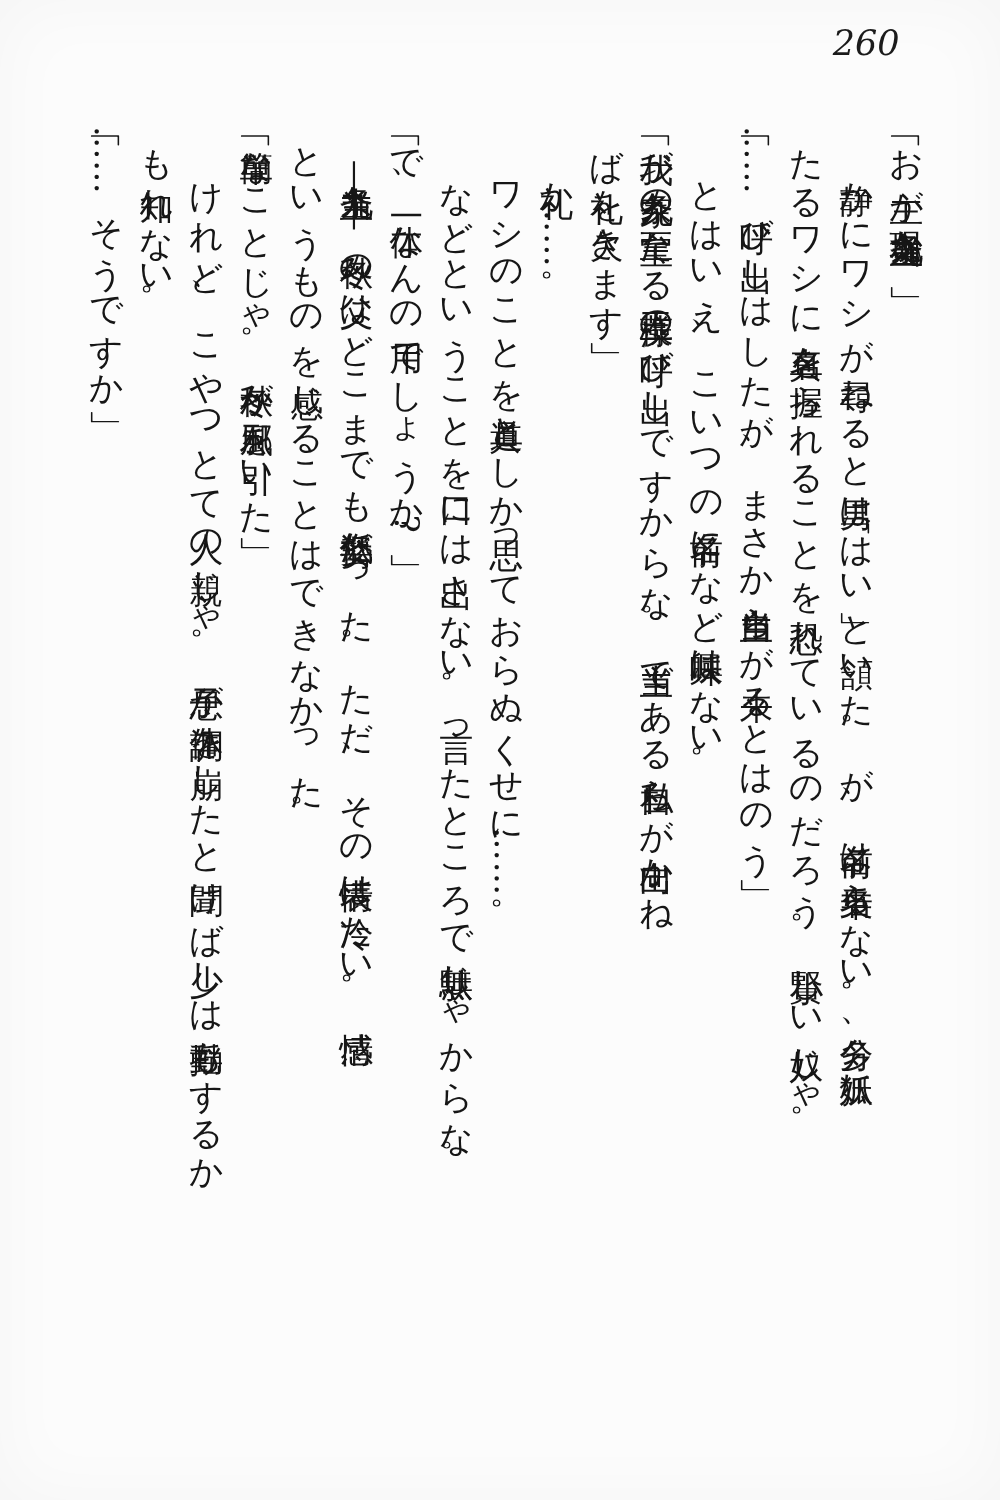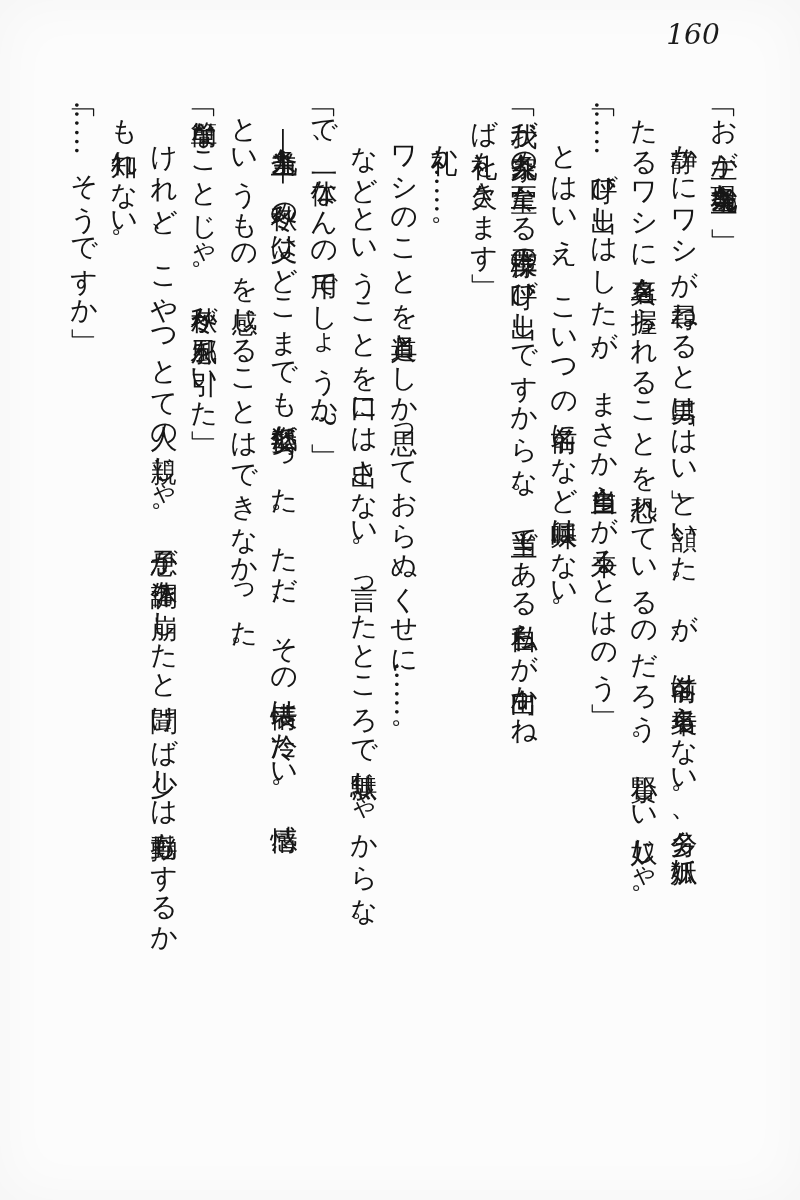--- a/index.html
+++ b/index.html
@@ -47,21 +47,21 @@
     font-weight: 500;
   }
   .text-line.indent {
     text-indent: 1em;           
   }
 </style>
 </head>
 <body>
 
 <div class="page">
-  <div class="page-number">160</div>
+  <div class="page-number">260</div>
 
   <div class="text-block">
 
   <p class="text-line">「お主が現九条当主か?」</p>
       <p class="text-line indent">静かにワシが尋ねると男は「はい」と頷いた。が、名前は名乗らない。多分、妖狐</p>
       <p class="text-line">たるワシに真名を握られることを恐れているのだろう。小賢しい奴じゃ。</p>
       <p class="text-line">「……呼び出しはしたが、まさか当主自らが来るとはのう」</p>
       <p class="text-line indent">とはいえ、こいつの名前になど興味はない。</p>
       <p class="text-line">「我が九条家の至宝たる玉藻様の呼び出しですからな。当主である私自らが出向かね</p>
       <p class="text-line">ば礼を欠きます」</p>

